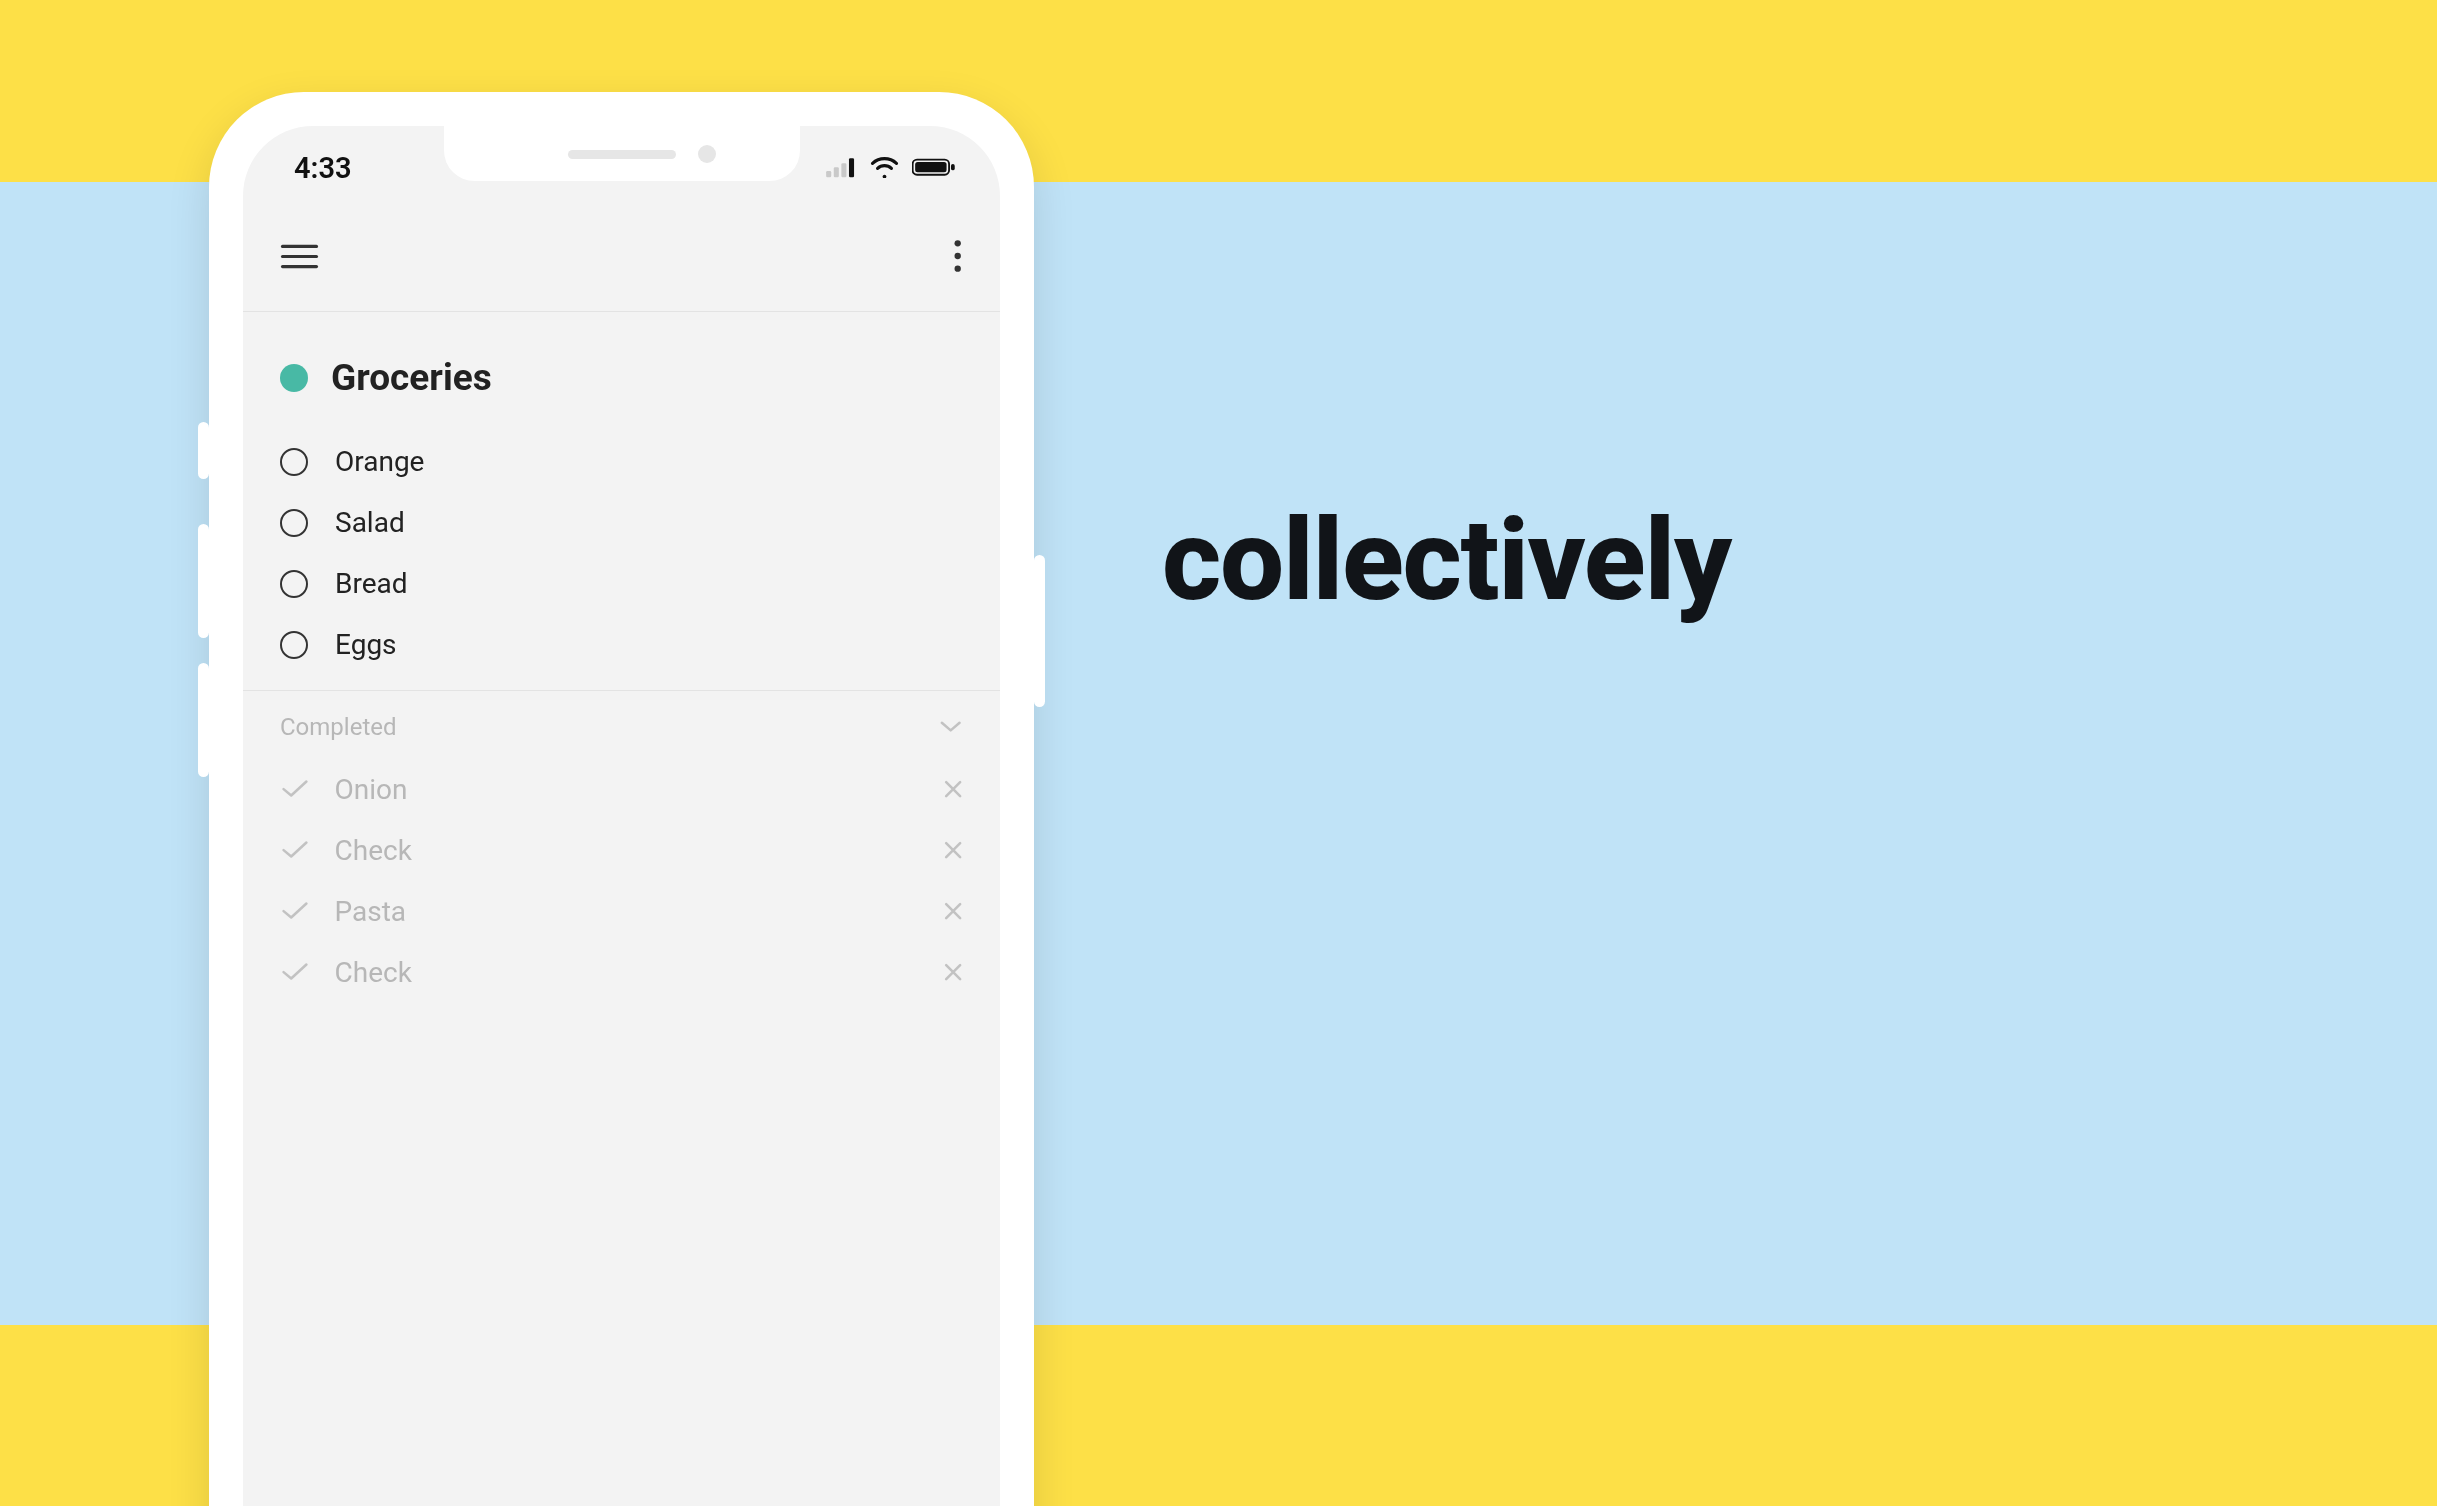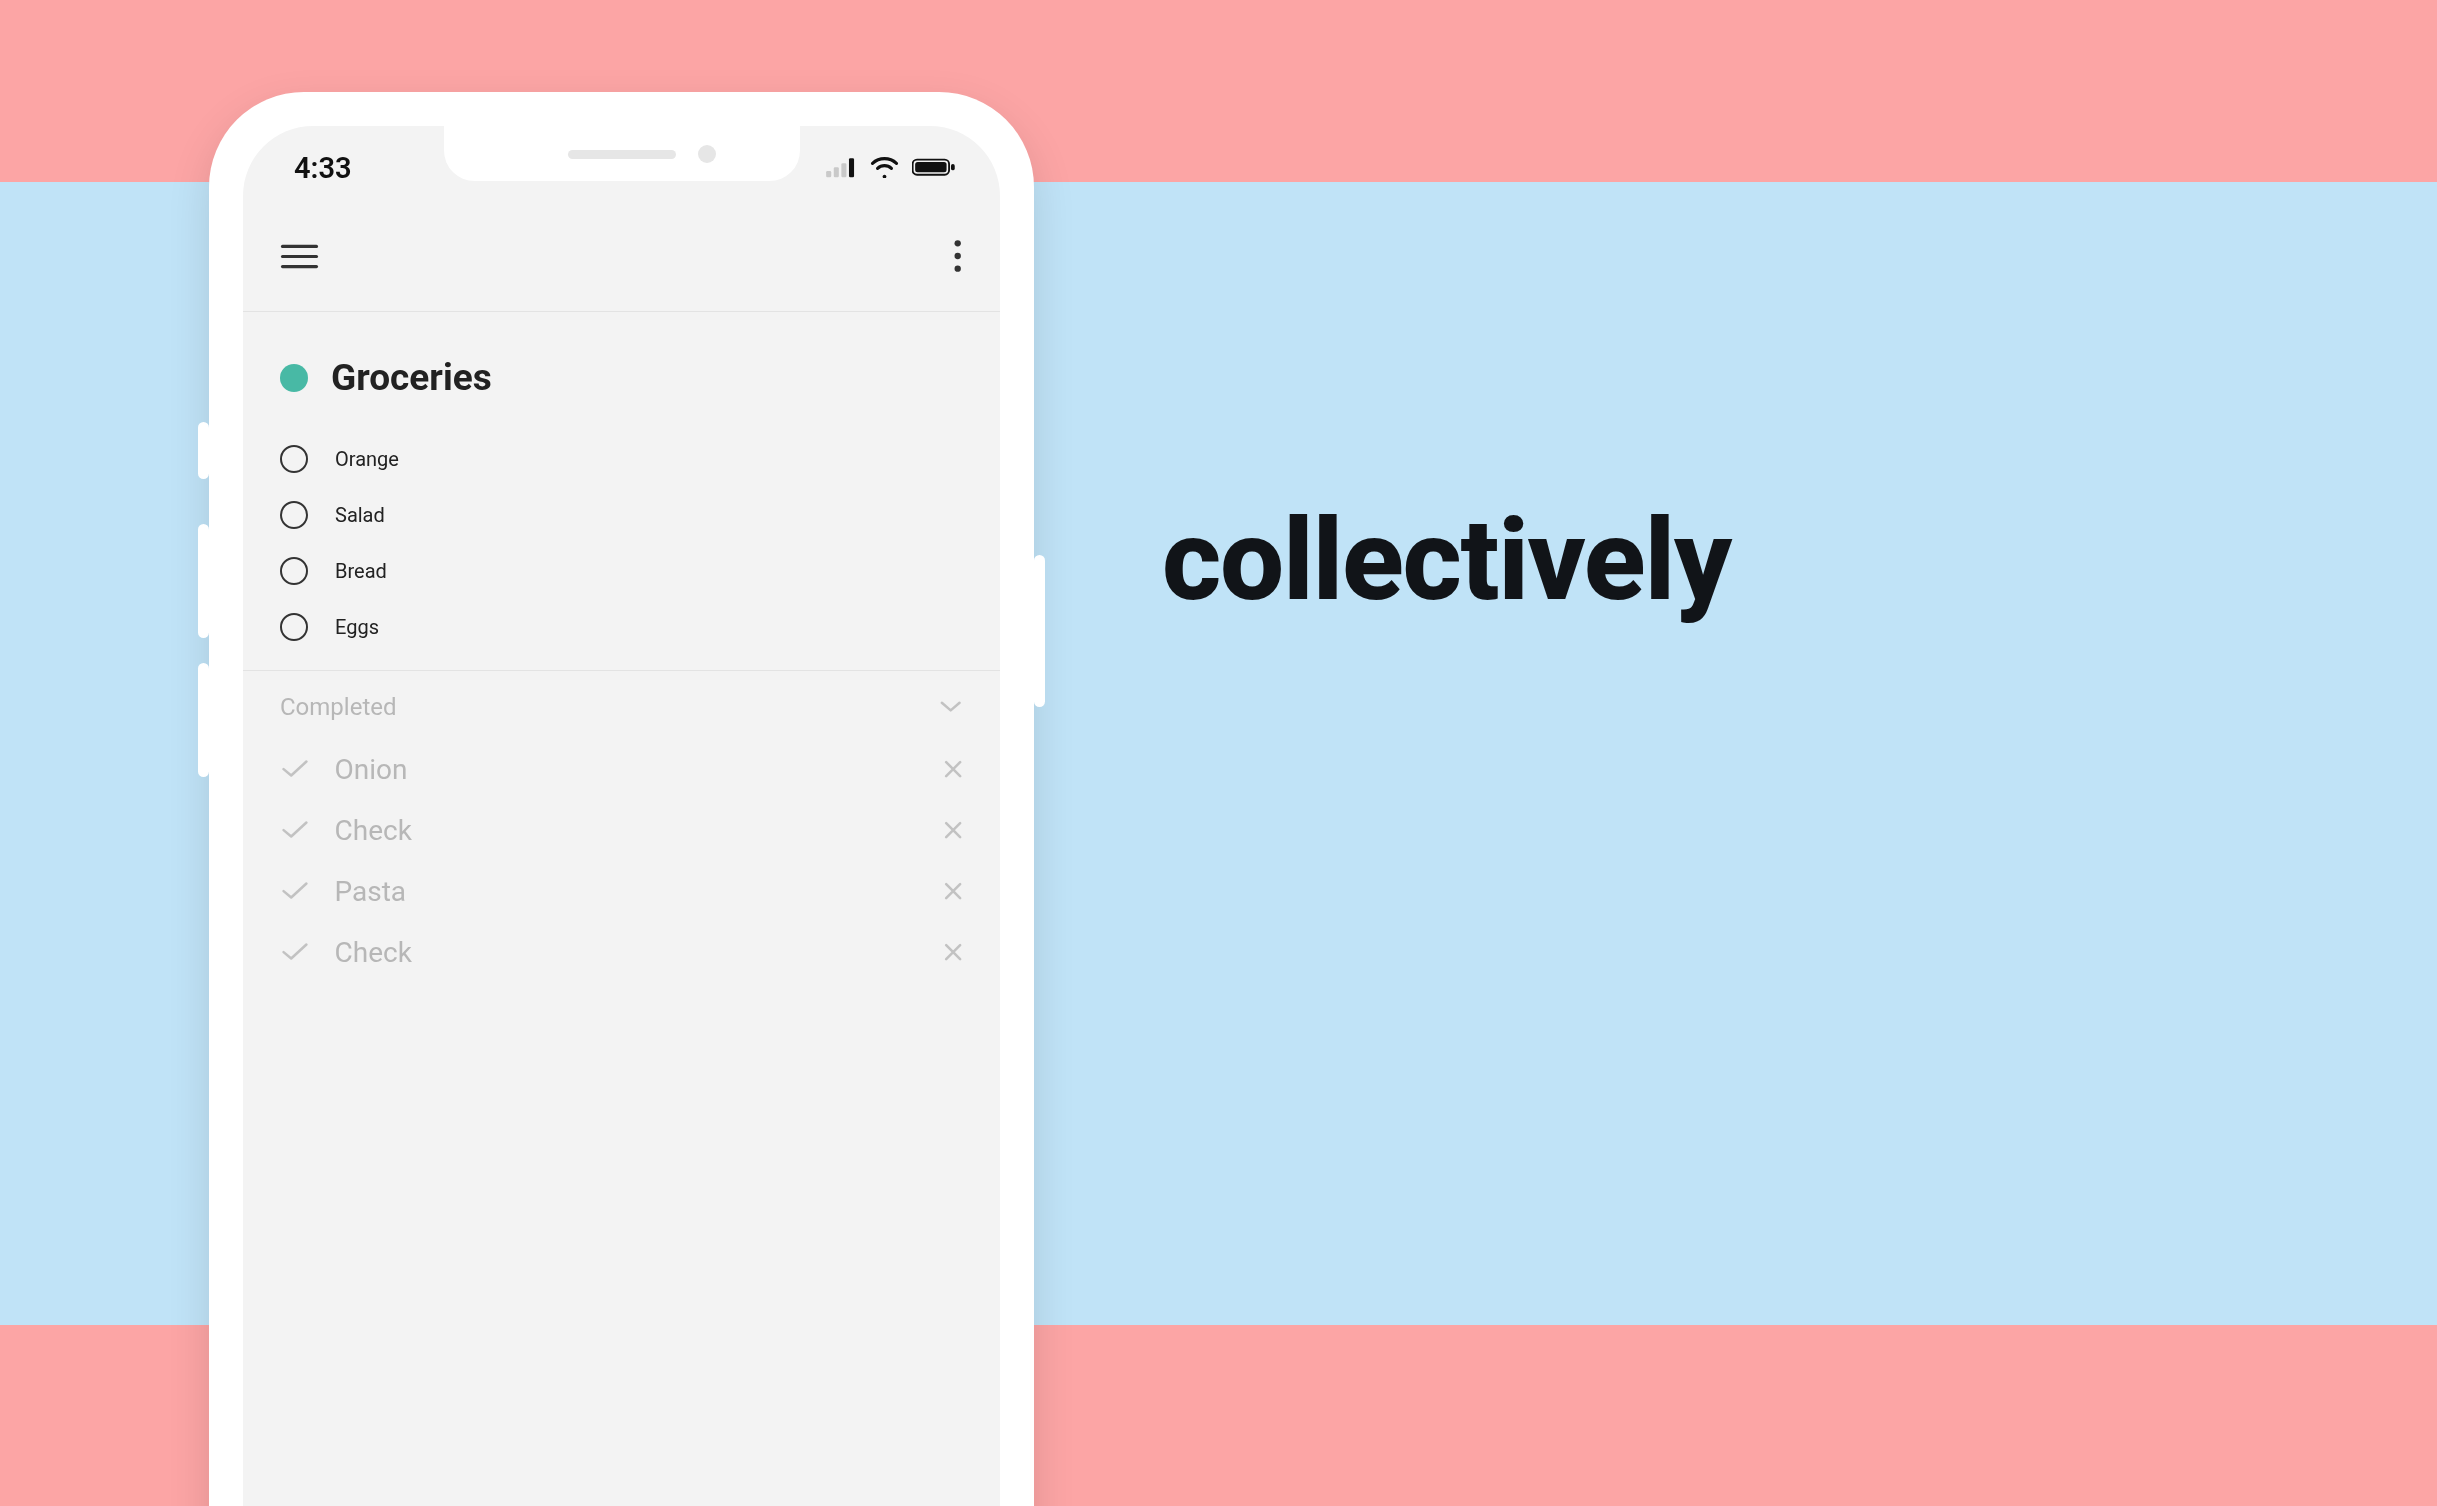--- a/index.html
+++ b/index.html
@@ -6,21 +6,21 @@
   html, body { width: 100%; height: 100%; }
   body {
     font-family: -apple-system, BlinkMacSystemFont, "Segoe UI", Roboto, Helvetica, Arial, sans-serif;
     background: #dbeefc;
     overflow: hidden;
   }
   .stage {
     position: relative;
     width: 2438px;
     height: 1506px;
-    background: #fca5a5;
+    background: #fde047;
   }
   .band {
     position: absolute;
     left: 0; right: 0;
     top: 182px;
     height: 1143px;
     background: #c0e3f7;
   }
 
   
@@ -141,21 +141,21 @@
     gap: 27px;
     padding: 14px 0;
   }
   .task-circle {
     width: 28px; height: 28px;
     border: 2.2px solid #333;
     border-radius: 50%;
     flex-shrink: 0;
   }
   .task-label {
-    font-size: 20px;
+    font-size: 28px;
     color: #222;
   }
 
   .divider-thin {
     height: 1.3px;
     background: #e3e3e3;
     margin-top: 15.2px;
   }
 
   .completed-header {

